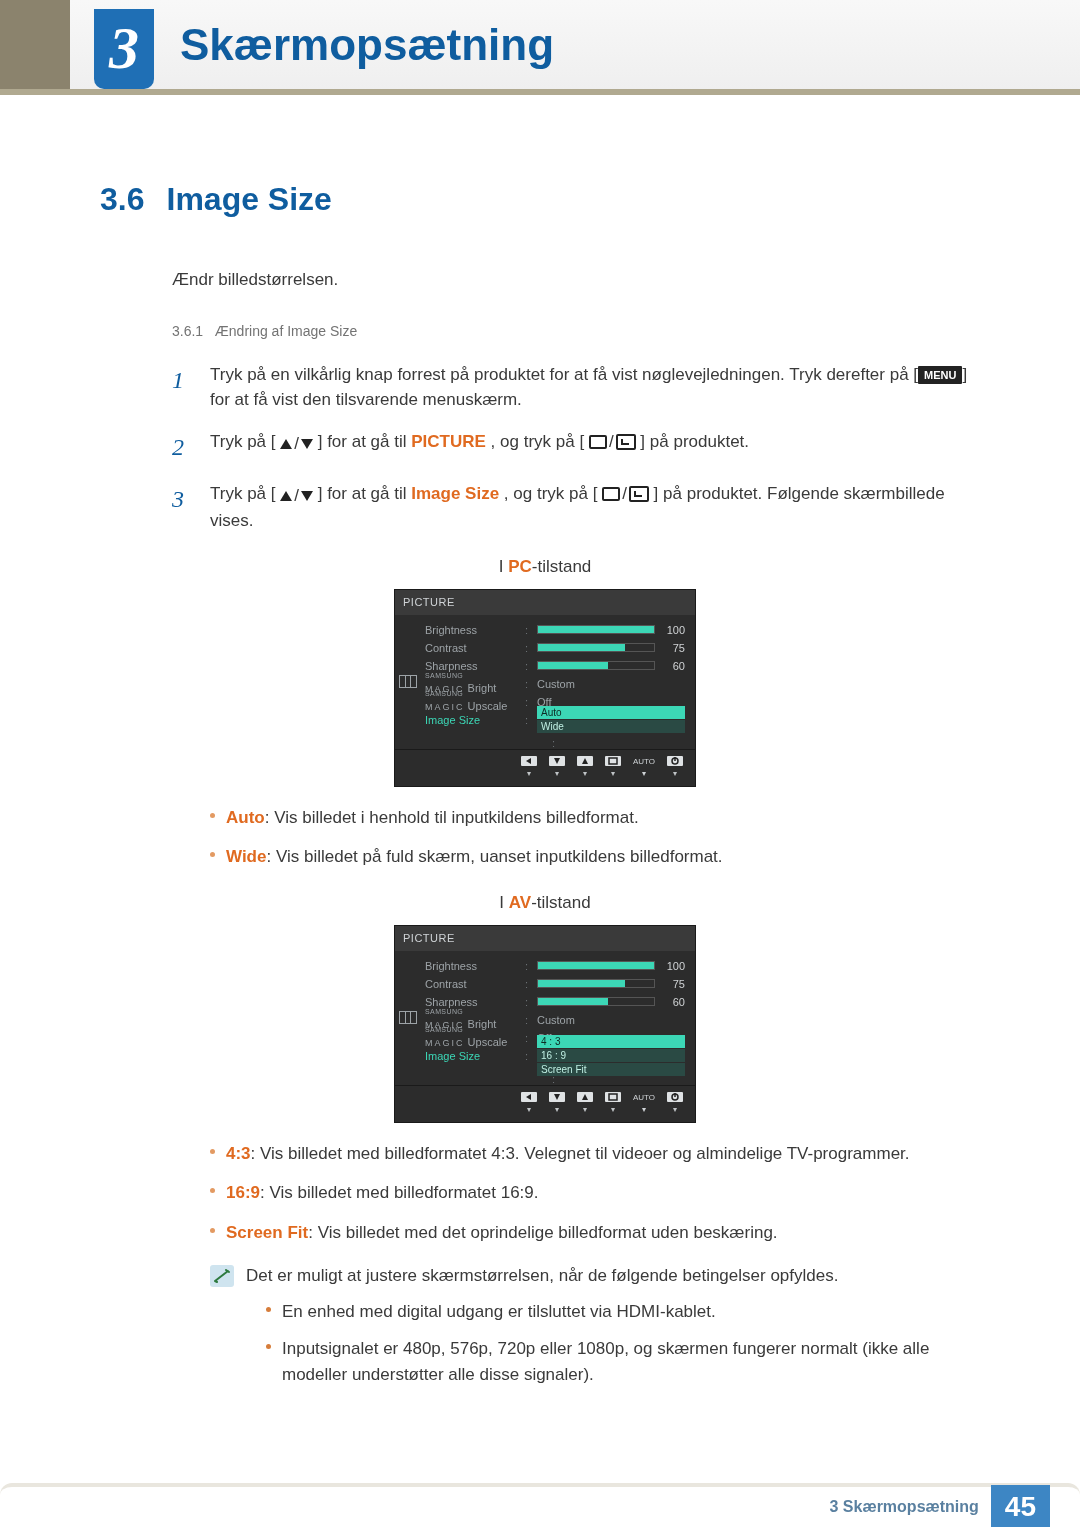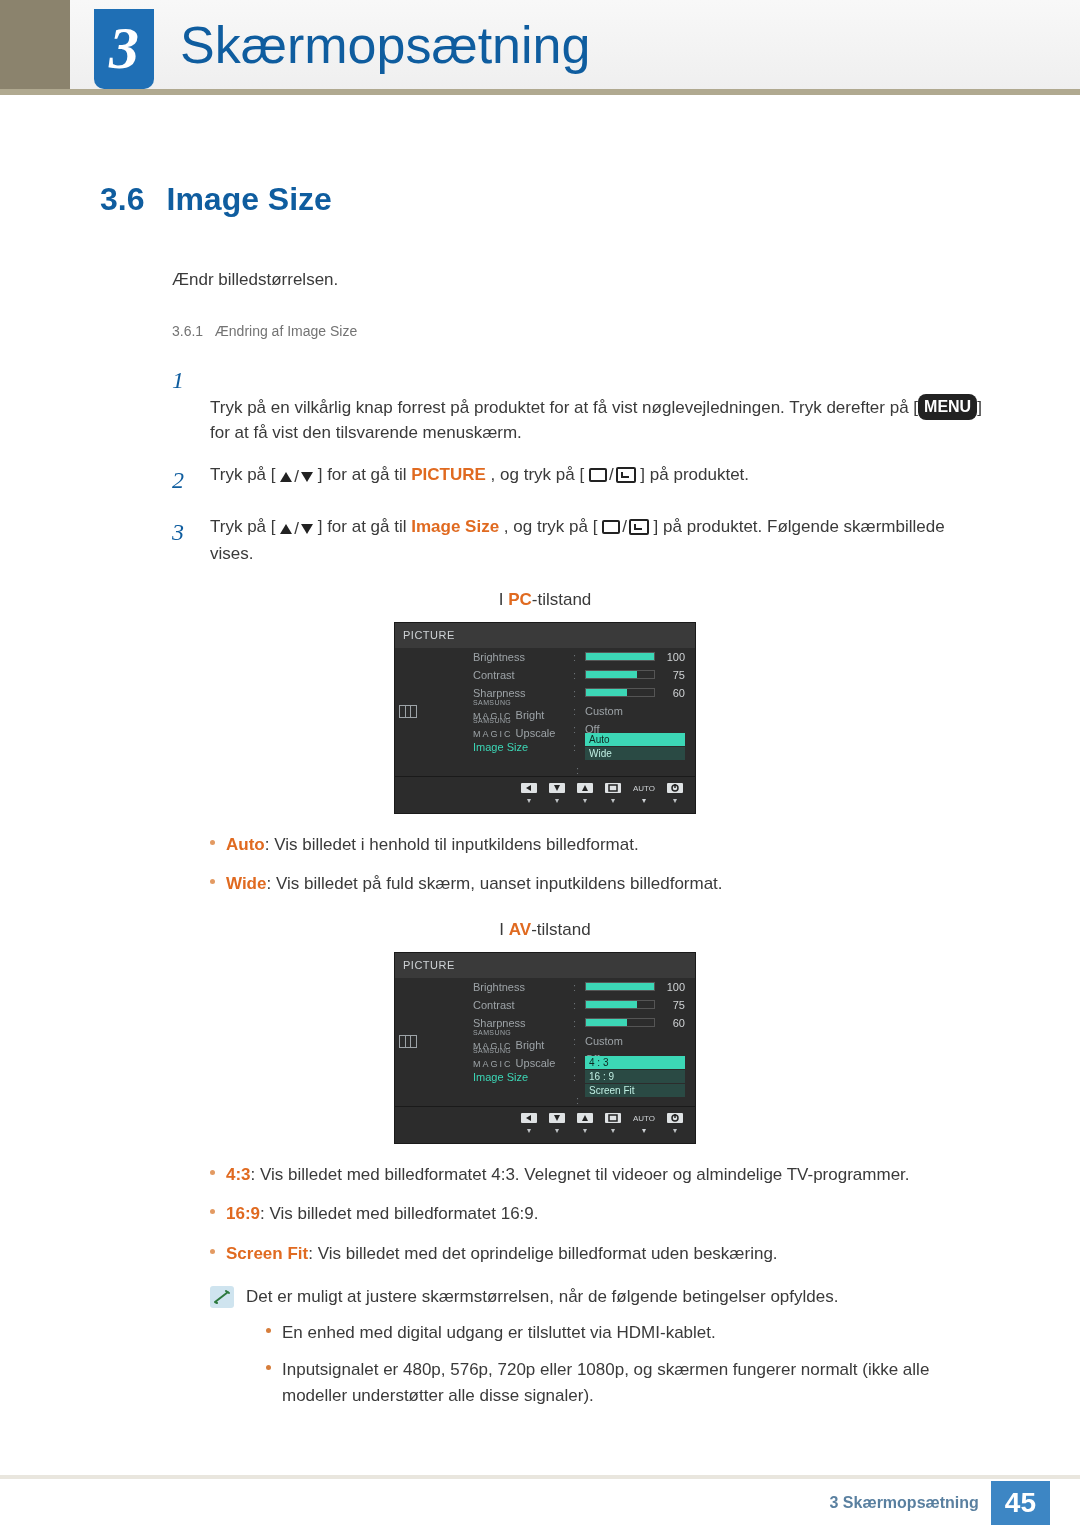--- a/index.html
+++ b/index.html
@@ -42,22 +42,22 @@
   }
   .chapter-badge span {
     color: #fff;
     font-size: 60px;
     font-style: italic;
     font-weight: 700;
     font-family: Georgia, serif;
   }
   .chapter-title {
     margin-left: 26px;
-    font-size: 52px;
-    font-weight: 400;
+    font-size: 44px;
+    font-weight: 700;
     color: #0f5d9f;
   }
 
   
   .content {
     position: absolute;
     top: 175px;
     left: 100px;
     right: 90px;
     font-size: 17px;
@@ -98,26 +98,25 @@
     width: 22px;
     flex-shrink: 0;
   }
   .step-body { flex: 1; }
 
   .kw-orange { color: #e06a20; font-weight: 700; }
   .btn-pill {
     display: inline-block;
     background: #222;
     color: #fff;
-    font-size: 16px;
+    font-size: 11px;
     font-weight: 700;
     padding: 1px 6px;
-    border-radius: 8px;
+    border-radius: 1px;
     vertical-align: 1px;
-    margin-top: 32px;
   }
   .inline-icon {
     display: inline-flex;
     align-items: center;
     gap: 2px;
     vertical-align: -2px;
   }
   .tri-up, .tri-down {
     width: 0; height: 0; display: inline-block;
   }
@@ -180,21 +179,21 @@
     width: 16px; height: 11px;
     border: 1px solid #9da3a7;
     position: relative;
   }
   .aspect-box::before {
     content: ""; position: absolute; left: 5px; top: 0; bottom: 0; width: 1px; background: #9da3a7;
   }
   .aspect-box::after {
     content: ""; position: absolute; left: 10px; top: 0; bottom: 0; width: 1px; background: #9da3a7;
   }
-  .osd-rows { flex: 1; padding: 0 10px 2px 4px; margin-left: 48px; }
+  .osd-rows { flex: 1; padding: 6px 10px 2px 4px; }
   .osd-row {
     display: flex;
     align-items: center;
     height: 18px;
     gap: 6px;
   }
   .osd-label { width: 94px; white-space: nowrap; overflow: hidden; }
   .osd-label .samsung { font-size: 7px; display: block; letter-spacing: 0.4px; margin-bottom: -2px; }
   .osd-label .magic { font-size: 9px; letter-spacing: 2px; text-align: right; }
   .osd-colon { width: 6px; color: #6b7074; }
@@ -296,28 +295,29 @@
     left: 0; top: 8px;
     width: 5px; height: 5px;
     background: #d67d3b;
     border-radius: 50%;
   }
 
   
   .page-footer {
     position: absolute;
     bottom: 0; left: 0; right: 0;
-    height: 52px;
+    height: 44px;
     display: flex;
     justify-content: flex-end;
     align-items: center;
     padding-right: 30px;
     border-top: 4px solid #e9e6de;
     background: #fff;
     box-sizing: border-box;
+    border-radius: 12px;
   }
   .footer-text {
     color: #5a80a0;
     font-weight: 700;
     margin-right: 12px;
   }
   .footer-page {
     background: #3d86c4;
     color: #fff;
     font-weight: 700;

